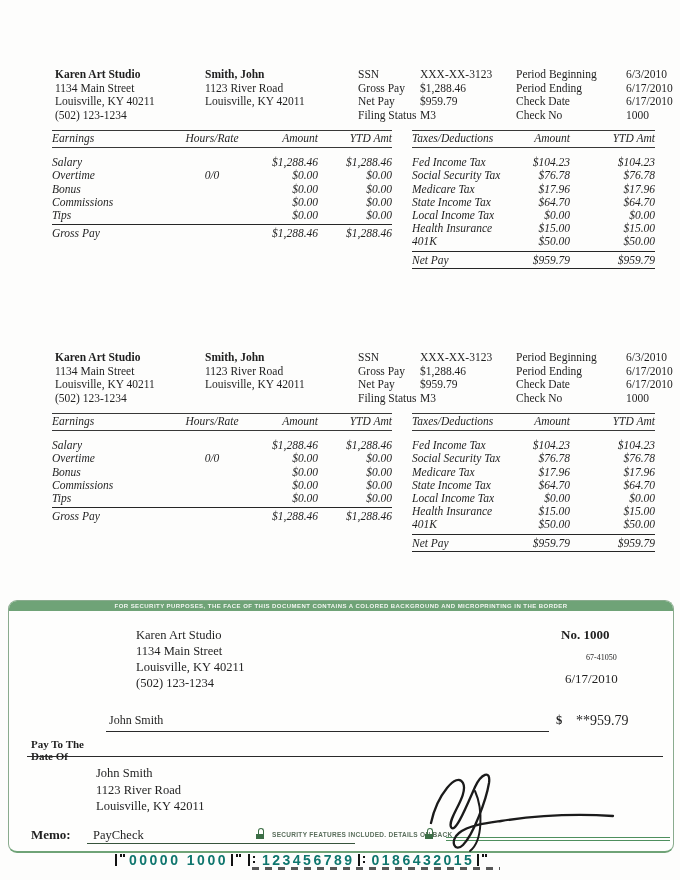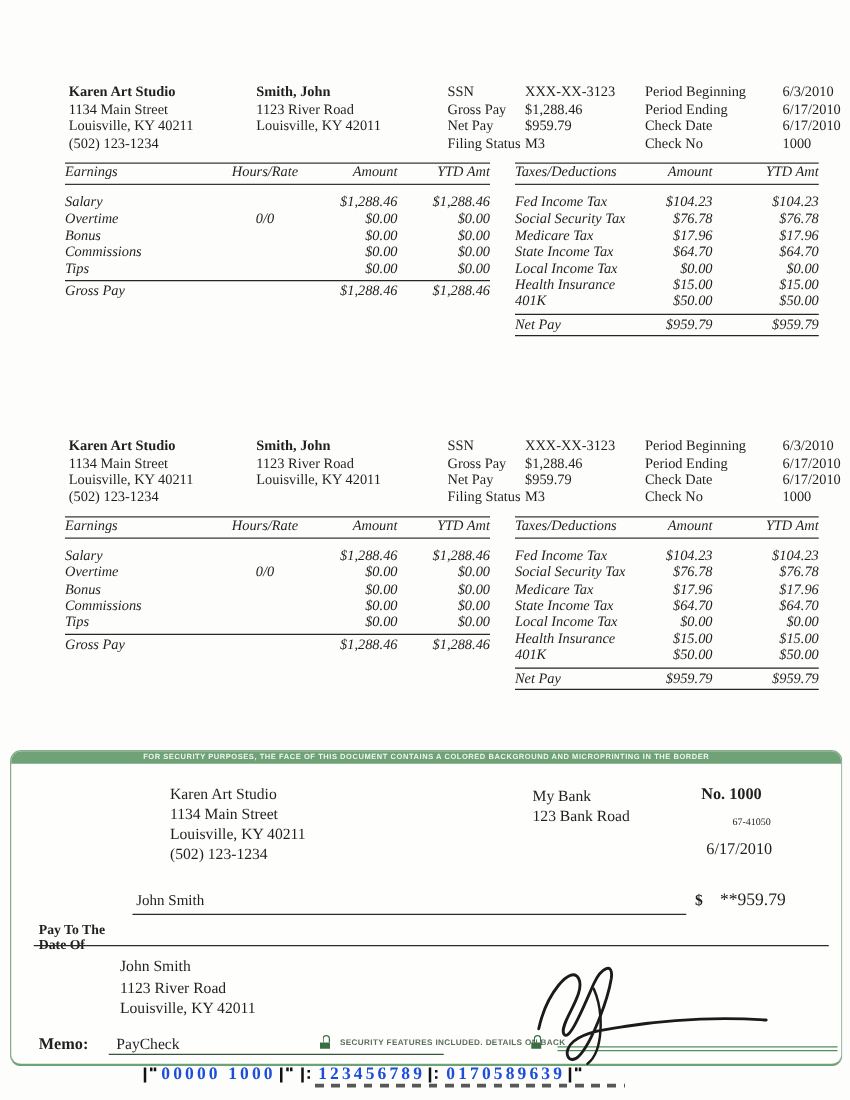--- a/index.html
+++ b/index.html
@@ -65,22 +65,22 @@
   .lock1{left:247px;top:227px;} .lock2{left:416px;top:227px;}
   .lock:before{content:"";position:absolute;top:0;left:2px;width:4px;height:5px;
         border:1.4px solid #3c6e46;border-bottom:none;border-radius:3px 3px 0 0;}
   .lock:after{content:"";position:absolute;bottom:0;left:0;width:8px;height:5.5px;background:#3c6e46;}
   .sig-line{position:absolute;left:437px;top:236px;width:224px;height:2px;
         border-top:1.8px solid #4e8f5e;border-bottom:1px solid #4e8f5e;}
   .signature{position:absolute;left:408px;top:160px;width:250px;height:95px;}
 
   
   .micr{position:absolute;left:112px;top:852px;display:flex;align-items:center;
-        font-family:Liberation Serif, serif;font-weight:bold;font-size:14px;
-        letter-spacing:2.5px;color:#1d4ed8;}
+        font-family:Liberation Sans, sans-serif;font-weight:bold;font-size:14px;
+        letter-spacing:2.5px;color:#0f766e;}
   .ms{display:inline-block;position:relative;width:11px;height:12px;margin:0 4px 0 2px;}
   .ms i{position:absolute;background:#111;}
   .ms .b{left:1px;top:0;width:2px;height:12px;}
   .ms.onus .d1{left:6px;top:0;width:2px;height:3px;}
   .ms.onus .d2{left:9px;top:0;width:2px;height:3px;}
   .ms.transit .d1{left:6px;top:2px;width:2px;height:2px;}
   .ms.transit .d2{left:6px;top:7px;width:2px;height:2px;}
 
   .artifact{position:absolute;left:252px;top:867px;width:248px;height:3px;opacity:.85;
         background:repeating-linear-gradient(90deg,#3a3a3a 0 7px,transparent 7px 13px);}
@@ -398,24 +398,20 @@
       <span>FOR SECURITY PURPOSES, THE FACE OF THIS DOCUMENT CONTAINS A COLORED BACKGROUND AND MICROPRINTING IN THE BORDER</span>
     </div>
 
     <div class="cpos chk-company">
       <div>Karen Art Studio</div>
       <div>1134 Main Street</div>
       <div>Louisville, KY 40211</div>
       <div>(502) 123-1234</div>
     </div>
 
-    <div class="cpos chk-bank">
-      <div>My Bank</div>
-      <div>123 Bank Road</div>
-    </div>
 
     <div class="cpos chk-no">No. 1000</div>
     <div class="cpos chk-fraction">67-41050</div>
     <div class="cpos chk-date">6/17/2010</div>
 
     <div class="cpos paytothe">
       <div>Pay To The</div>
       <div>Date Of</div>
     </div>
     <div class="cpos payee-name">John Smith</div>
@@ -462,21 +458,21 @@
         <i class="b"></i>
         <i class="d1"></i>
         <i class="d2"></i>
       </span>
     <span>123456789</span>
     <span class="ms transit">
         <i class="b"></i>
         <i class="d1"></i>
         <i class="d2"></i>
       </span>
-    <span>0170589639</span>
+    <span>0186432015</span>
     <span class="ms onus">
         <i class="b"></i>
         <i class="d1"></i>
         <i class="d2"></i>
       </span>
   </div>
 
   <div class="artifact"></div>
 </div>
 

